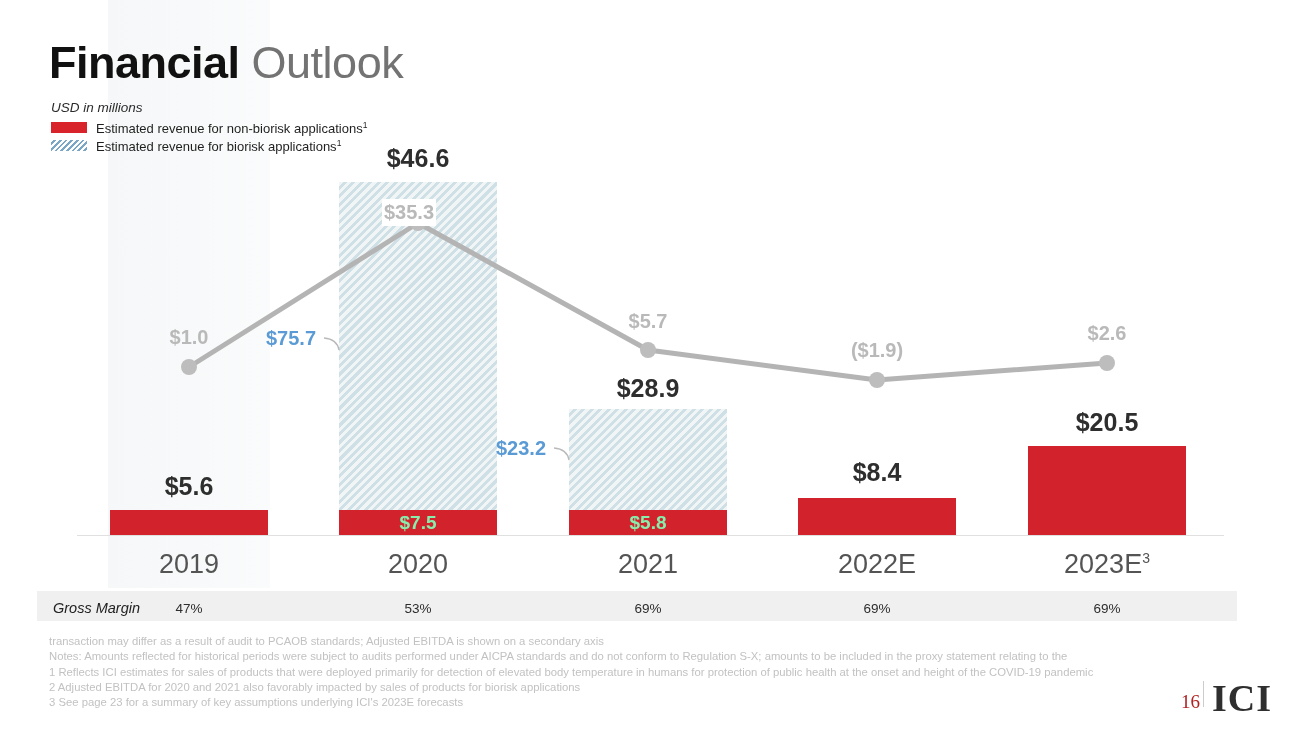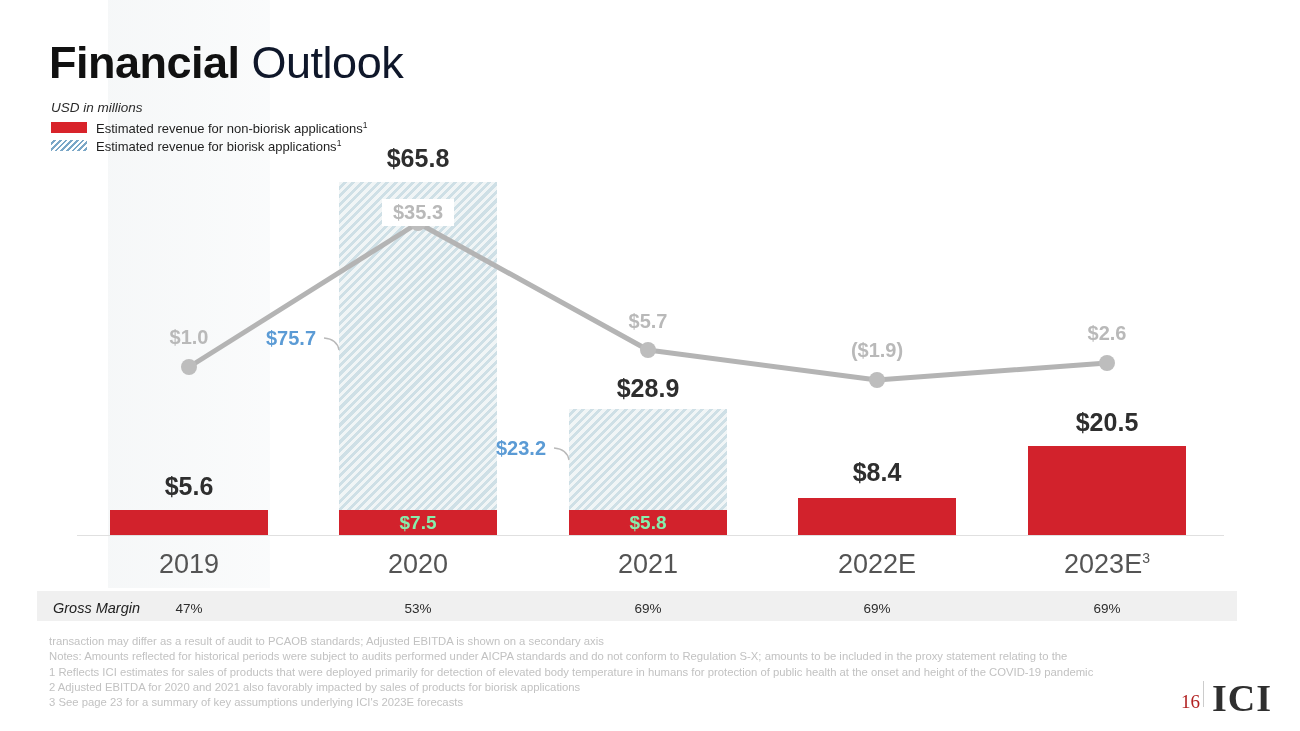--- a/index.html
+++ b/index.html
@@ -19,21 +19,21 @@
     pointer-events:none;
   }
 
   
   .title{
     position:absolute;left:49px;top:36px;
     font-size:45px;line-height:54px;letter-spacing:-0.5px;
     color:#111111;white-space:nowrap;
   }
   .title .bold{font-weight:700;}
-  .title .light{font-weight:300;color:#0f172a;}
+  .title .light{font-weight:300;color:#737373;}
 
   
   .units{
     position:absolute;left:51px;top:100px;
     font-size:13.5px;font-style:italic;color:#2b2b2b;
   }
   .legend{position:absolute;left:51px;top:119px;}
   .legend-row{display:flex;align-items:center;height:17px;margin-bottom:1px;}
   .legend-swatch{width:36px;height:11px;margin-right:9px;flex:0 0 36px;}
   .sw-red{background:#d8232a;}
@@ -73,21 +73,21 @@
     font-size:25px;font-weight:700;color:#2e2e2e;white-space:nowrap;
   }
 
   
   .line-svg{position:absolute;left:0;top:0;width:1300px;height:600px;overflow:visible;}
 
   .ebitda-label{
     position:absolute;text-align:center;font-size:20px;font-weight:700;
     color:#b9b9b9;white-space:nowrap;
   }
-  .ebitda-label.boxed{background:#ffffff;padding:2px 11px;}
+  .ebitda-label.boxed{background:#ffffff;padding:2px 2px;}
 
   .callout{
     position:absolute;font-size:20px;font-weight:700;color:#5b9bd5;white-space:nowrap;
   }
 
   
   .xlabels{position:absolute;left:0;top:549px;width:1300px;height:40px;}
   .xlabel{
     position:absolute;text-align:center;font-size:27px;color:#545454;white-space:nowrap;
   }
@@ -149,21 +149,21 @@
       <span class="legend-swatch sw-biorisk"></span>
       <span class="legend-label"><span>Estimated revenue for biorisk applications</span><sup>1</sup></span>
     </div>
   </div>
 
   <div class="plot">
 
     <div class="total-label" style="left:109px;top:472px;width:160px;">$5.6</div>
     <div class="bar bar-red" style="left:110px;top:510px;width:158px;height:25px;"></div>
 
-    <div class="total-label" style="left:339px;top:144px;width:158px;">$65.8</div>
+    <div class="total-label" style="left:339px;top:144px;width:158px;">$46.6</div>
     <div class="bar bar-bio" style="left:339px;top:182px;width:158px;height:328px;"></div>
     <div class="bar bar-red" style="left:339px;top:510px;width:158px;height:25px;">
       <span class="bar-inner-label">$7.5</span>
     </div>
 
     <div class="total-label" style="left:569px;top:374px;width:158px;">$28.9</div>
     <div class="bar bar-bio" style="left:569px;top:409px;width:158px;height:101px;"></div>
     <div class="bar bar-red" style="left:569px;top:510px;width:158px;height:25px;">
       <span class="bar-inner-label">$5.8</span>
     </div>

